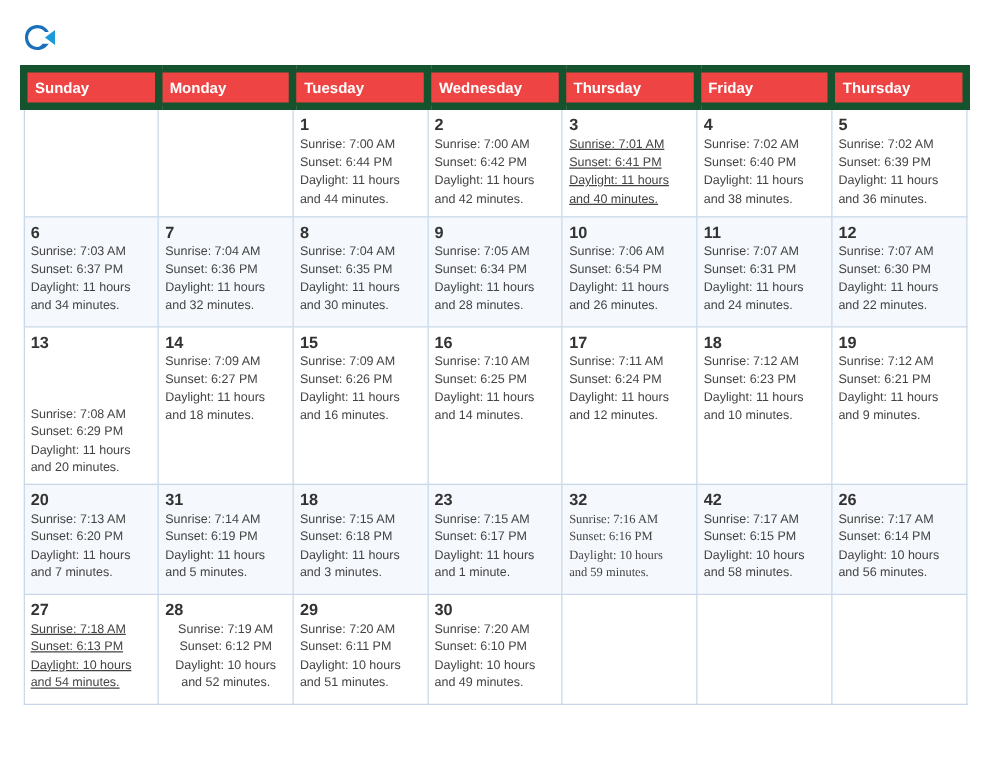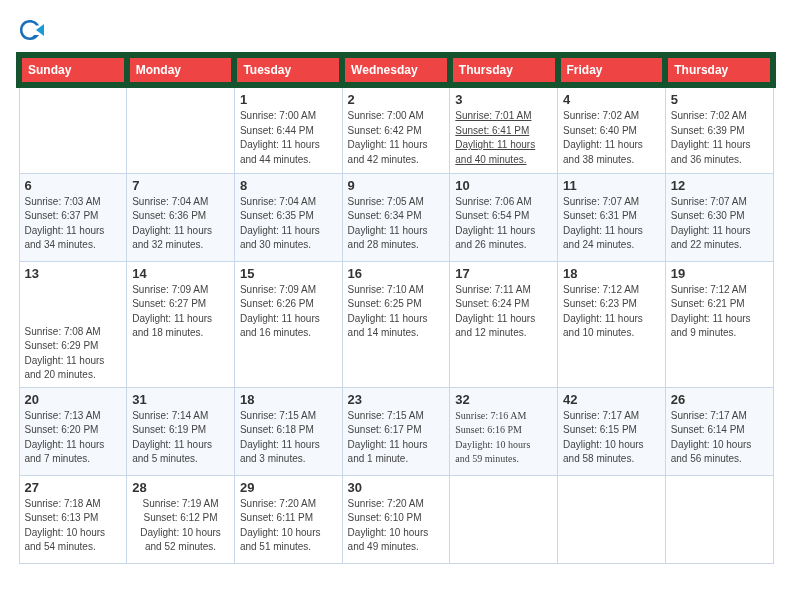--- a/index.html
+++ b/index.html
@@ -308,21 +308,21 @@
           <span class="day-num">26</span>
           <div class="day-detail" style="white-space: pre-line;">Sunrise: 7:17 AM
 Sunset: 6:14 PM
 Daylight: 10 hours
 and 56 minutes.</div>
         </td>
       </tr>
       <tr>
         <td>
           <span class="day-num">27</span>
-          <div class="day-detail" style="white-space: pre-line;">Sunrise: 7:18 AM
+          <div class="day-detail" style="white-space: pre-line; text-decoration: underline;">Sunrise: 7:18 AM
 Sunset: 6:13 PM
 Daylight: 10 hours
 and 54 minutes.</div>
         </td>
         <td>
           <span class="day-num">28</span>
           <div class="day-detail" style="white-space: pre-line; text-align: center;">Sunrise: 7:19 AM
 Sunset: 6:12 PM
 Daylight: 10 hours
 and 52 minutes.</div>

